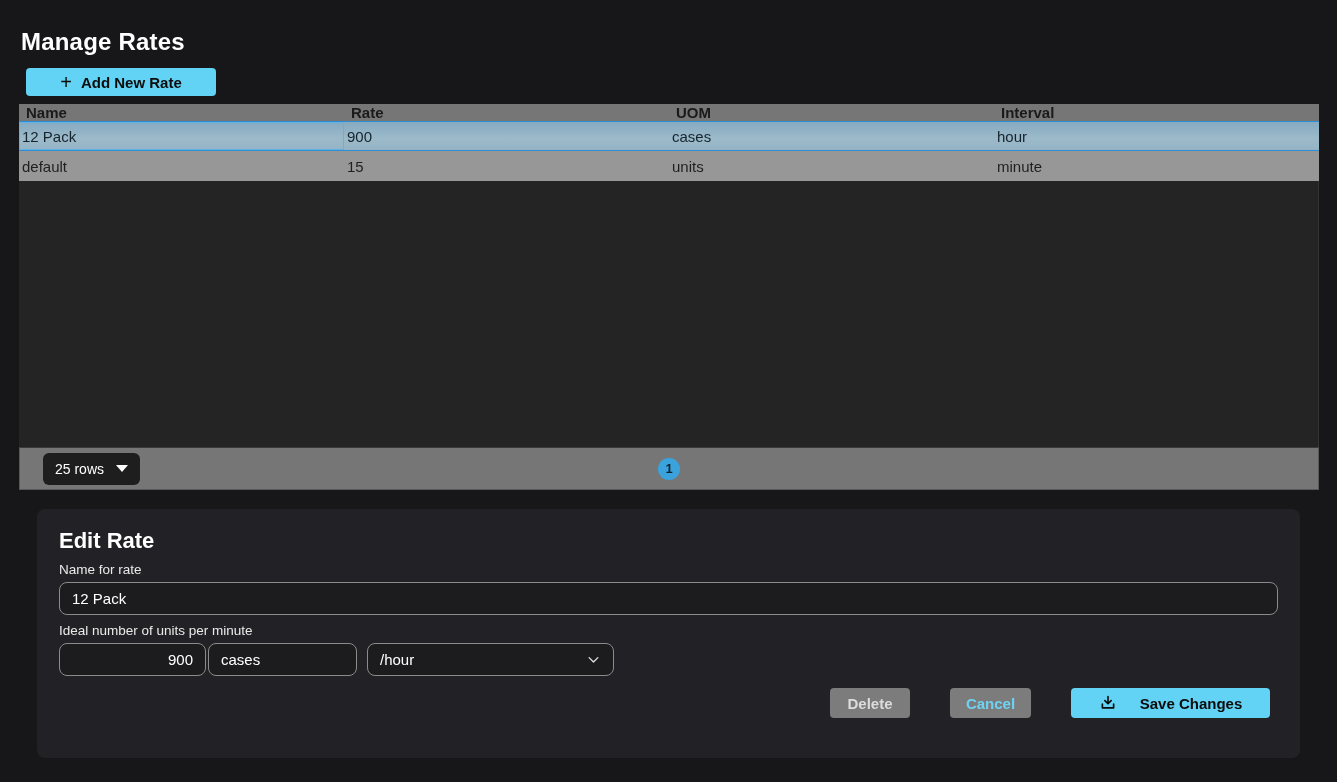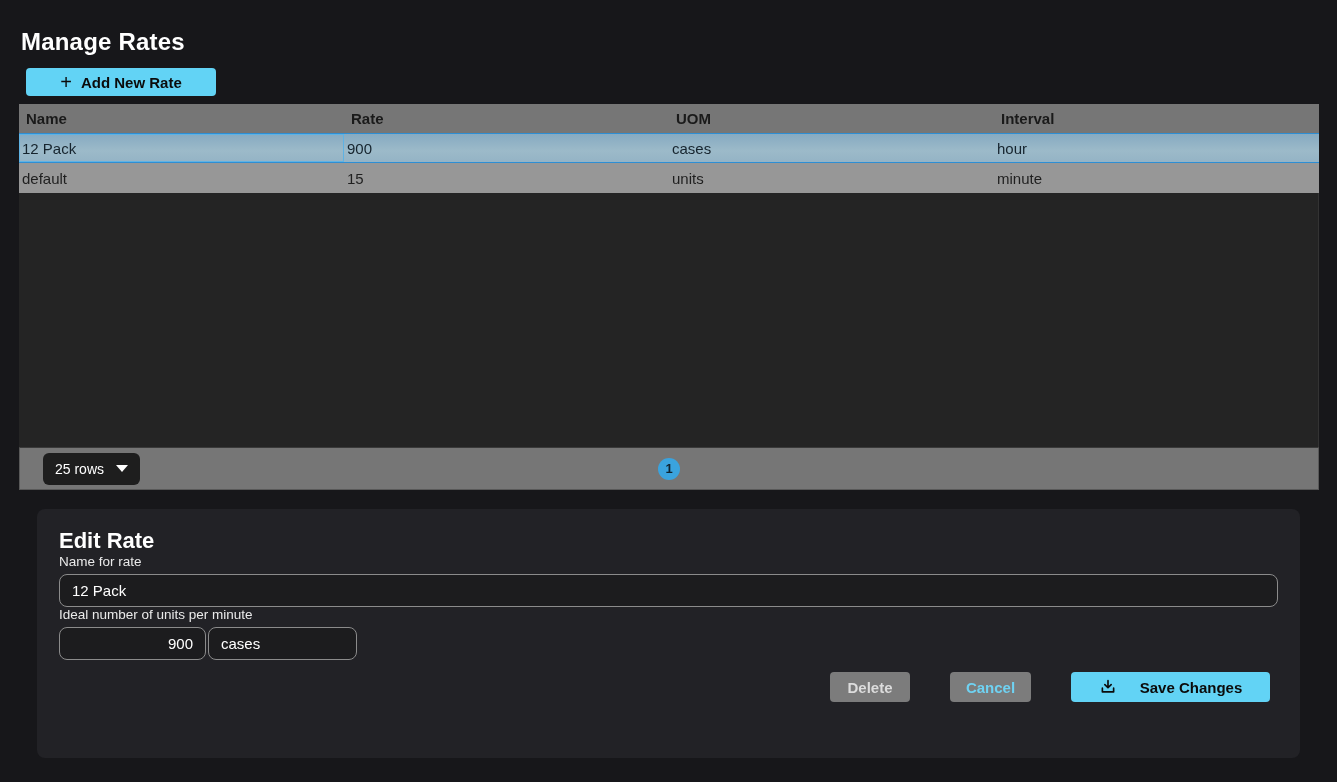--- a/index.html
+++ b/index.html
@@ -30,21 +30,21 @@
   .add-btn .plus { font-size: 20px; font-weight: 400; margin-right: 9px; line-height: 1; }
 
   
   .rates-table {
     position: absolute; left: 19px; top: 104px;
     width: 1300px; height: 386px;
     display: flex; flex-direction: column;
     background: #242424;
   }
   .t-row { display: grid; grid-template-columns: repeat(4, 1fr); align-items: stretch; }
-  .t-head { height: 29px; background: #767676; }
+  .t-head { height: 17px; background: #767676; }
   .t-head .cell {
     font-weight: 700; color: #1a1a1a; font-size: 15px;
     padding-left: 7px; display: flex; align-items: center;
   }
   .t-body-row { height: 30px; font-size: 15px; }
   .t-body-row .cell { padding-left: 3px; display: flex; align-items: center; }
   .row-default { background: #979797; color: #1f1f1f; }
   .row-selected {
     background: linear-gradient(180deg, #86aac1 0%, #9cbac9 60%, #94b3c5 100%);
     color: #16242e;
@@ -78,21 +78,21 @@
   }
 
   
   .edit-panel {
     position: absolute; left: 37px; top: 509px;
     width: 1263px; height: 249px;
     background: #222226; border-radius: 8px;
     padding: 19px 22px;
   }
   .edit-title { font-size: 22px; font-weight: 600; color: #ffffff; }
-  .field-label { font-size: 13.5px; color: #eaeaea; }
+  .field-label { font-size: 13.5px; color: #eaeaea; margin-top: 8px; }
   .text-input, .fake-select {
     height: 33px; background: #1c1c1e;
     border: 1px solid #8b8b8b; border-radius: 8px;
     color: #ffffff; font-size: 15px; font-family: inherit;
     padding: 0 12px; outline: none;
   }
   .name-input { display: block; width: 100%; margin-top: 5px; }
   .rate-row { display: flex; margin-top: 5px; align-items: center; }
   .rate-input { width: 147px; text-align: right; }
   .uom-input { width: 149px; margin-left: 2px; }
@@ -164,20 +164,28 @@
   <div class="edit-panel">
     <div class="edit-title">Edit Rate</div>
 
     <div class="field-label">Name for rate</div>
     <input class="text-input name-input" type="text" value="12 Pack" style="">
 
     <div class="field-label">Ideal number of units per minute</div>
     <div class="rate-row">
       <input class="text-input rate-input" type="text" value="900" style="">
       <input class="text-input uom-input" type="text" value="cases" style="">
+      <div class="fake-select">
+        <span>/hour</span>
+        <span class="icon">
+          <svg width="15" height="15" viewBox="0 0 24 24" fill="none">
+            <path d="M5 9l7 7 7-7" stroke="#dddddd" stroke-width="2.2" stroke-linecap="round" stroke-linejoin="round"></path>
+          </svg>
+        </span>
+      </div>
     </div>
 
     <div class="btn-row">
       <button class="btn btn-delete">Delete</button>
       <button class="btn btn-cancel">Cancel</button>
       <button class="btn btn-save">
         <span class="icon">
           <svg width="18" height="18" viewBox="0 0 24 24" fill="none">
             <path d="M12 3.5v9.5m0 0l-4.2-4.2M12 13l4.2-4.2" stroke="#0b0b0b" stroke-width="2.2" stroke-linecap="round" stroke-linejoin="round"></path>
             <path d="M4.5 13.5v5h15v-5" stroke="#0b0b0b" stroke-width="2.2" stroke-linecap="round" stroke-linejoin="round"></path>

